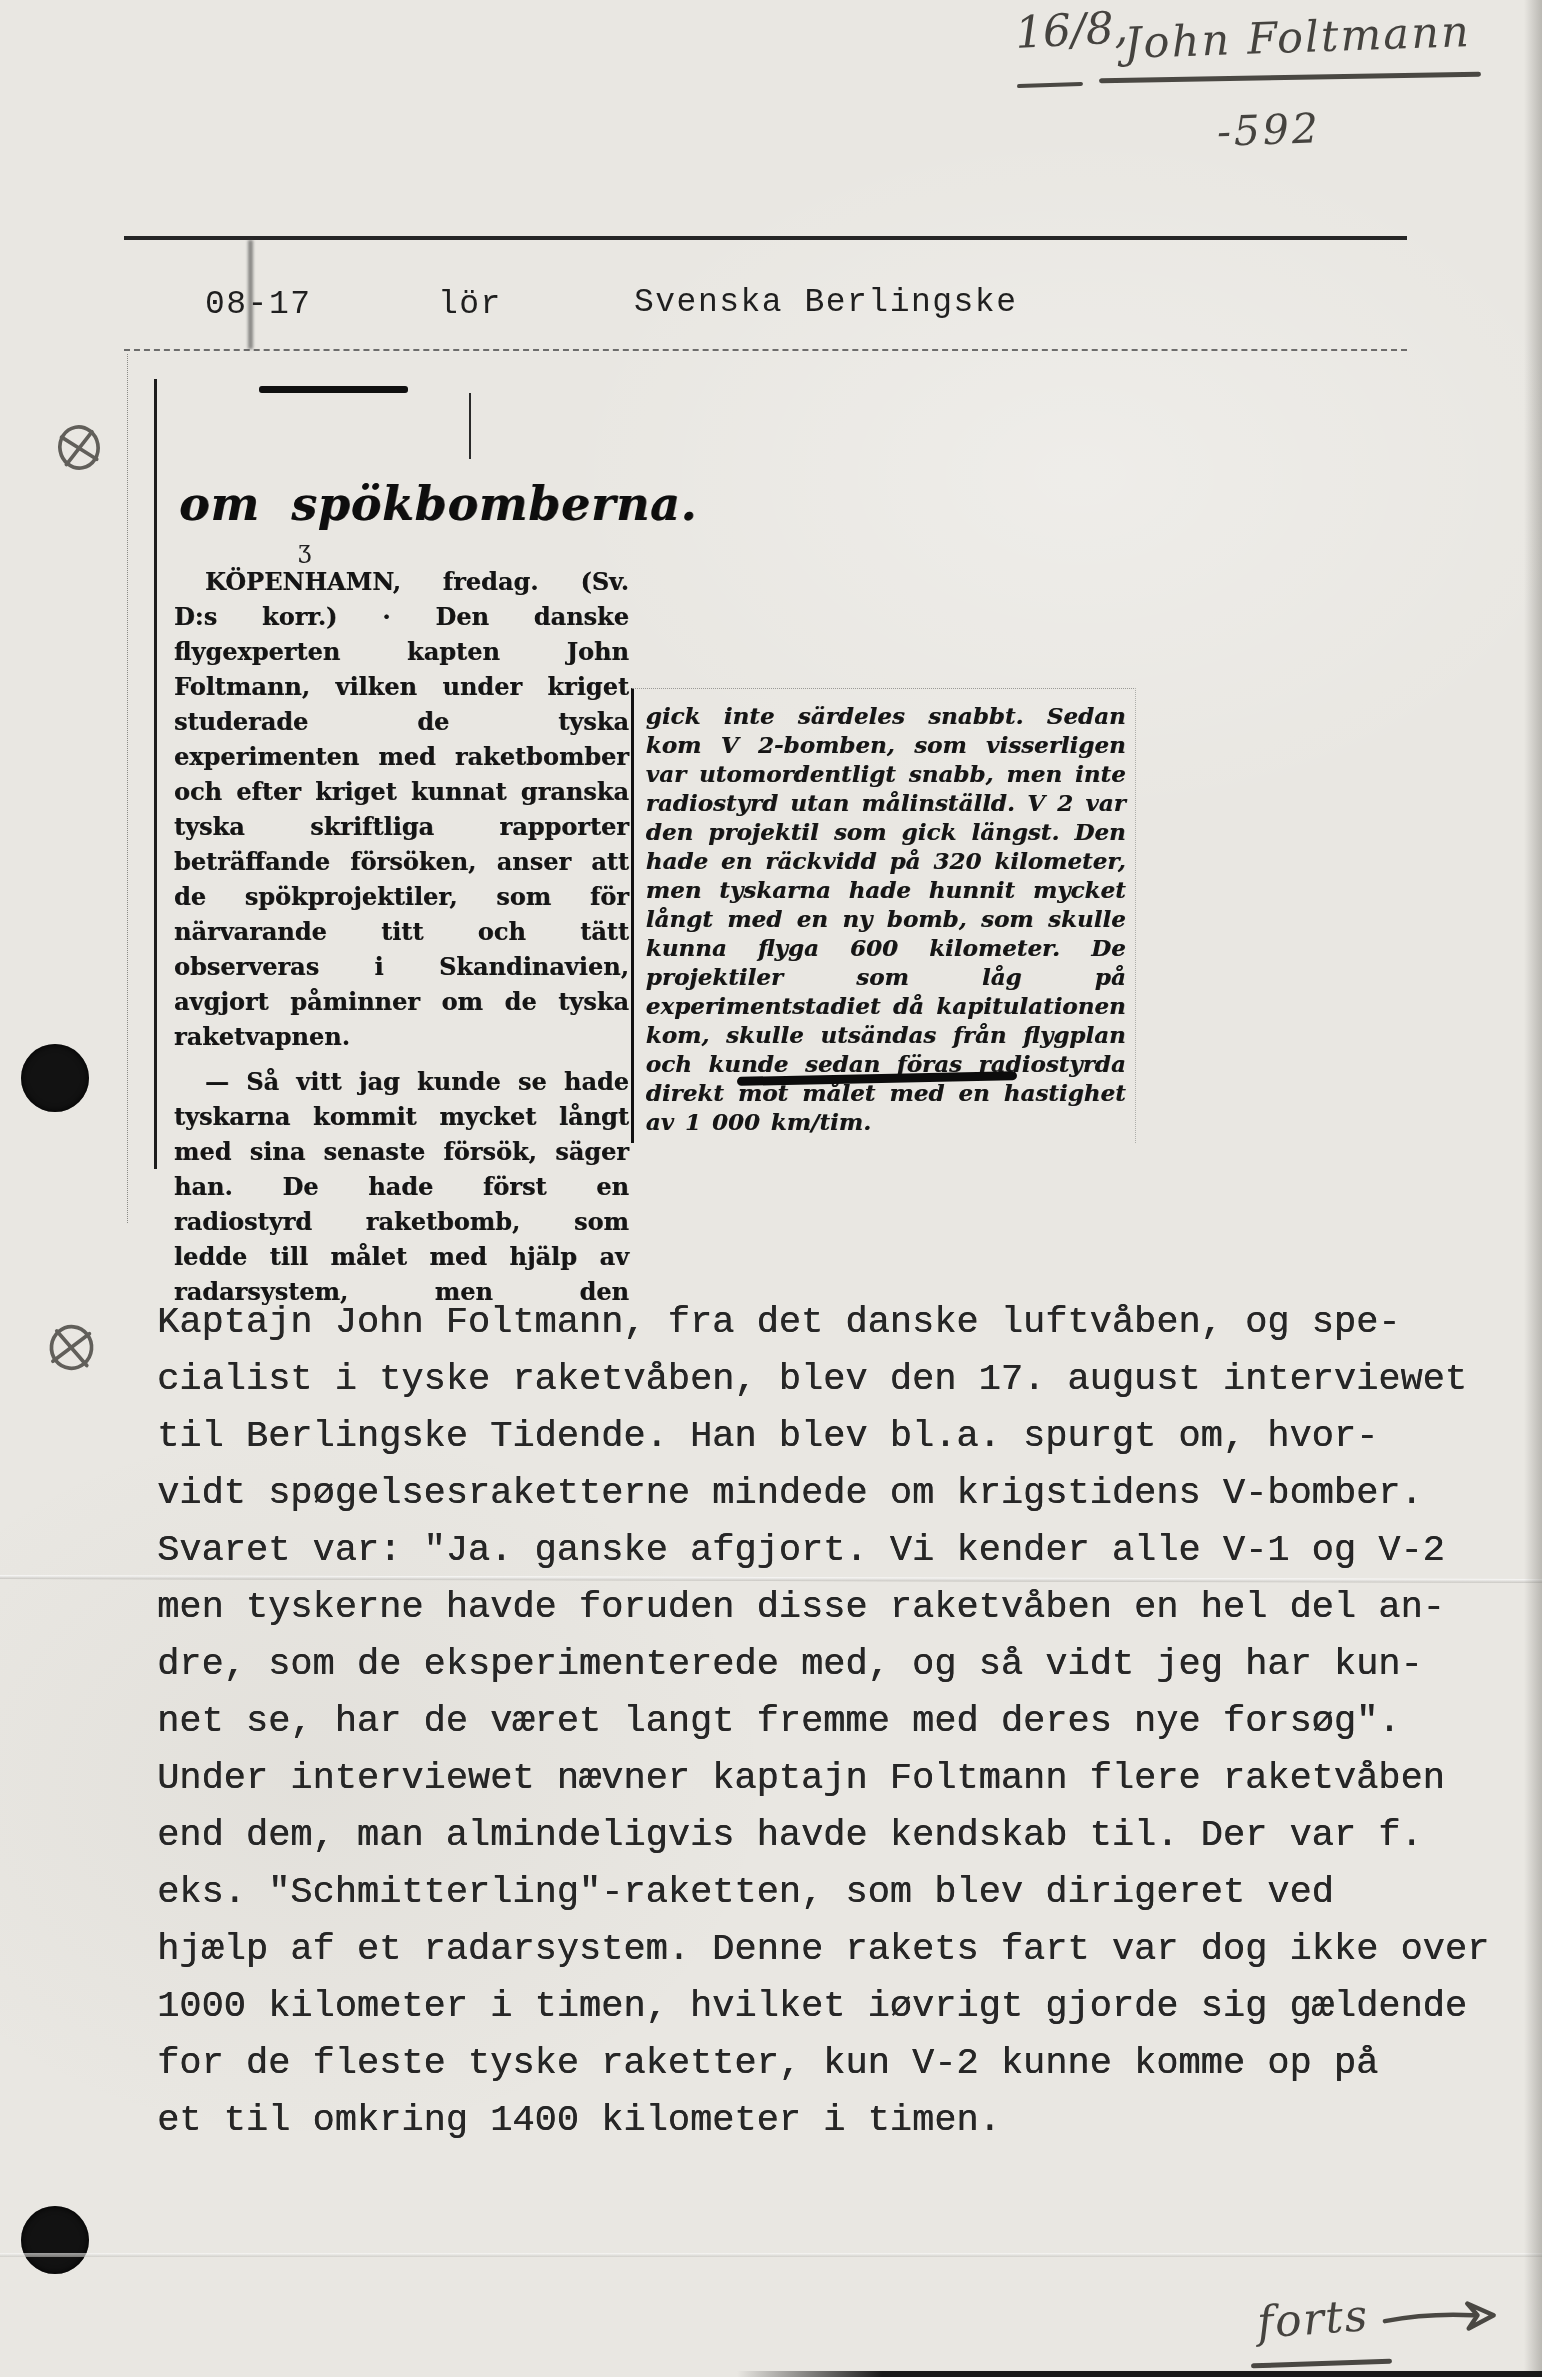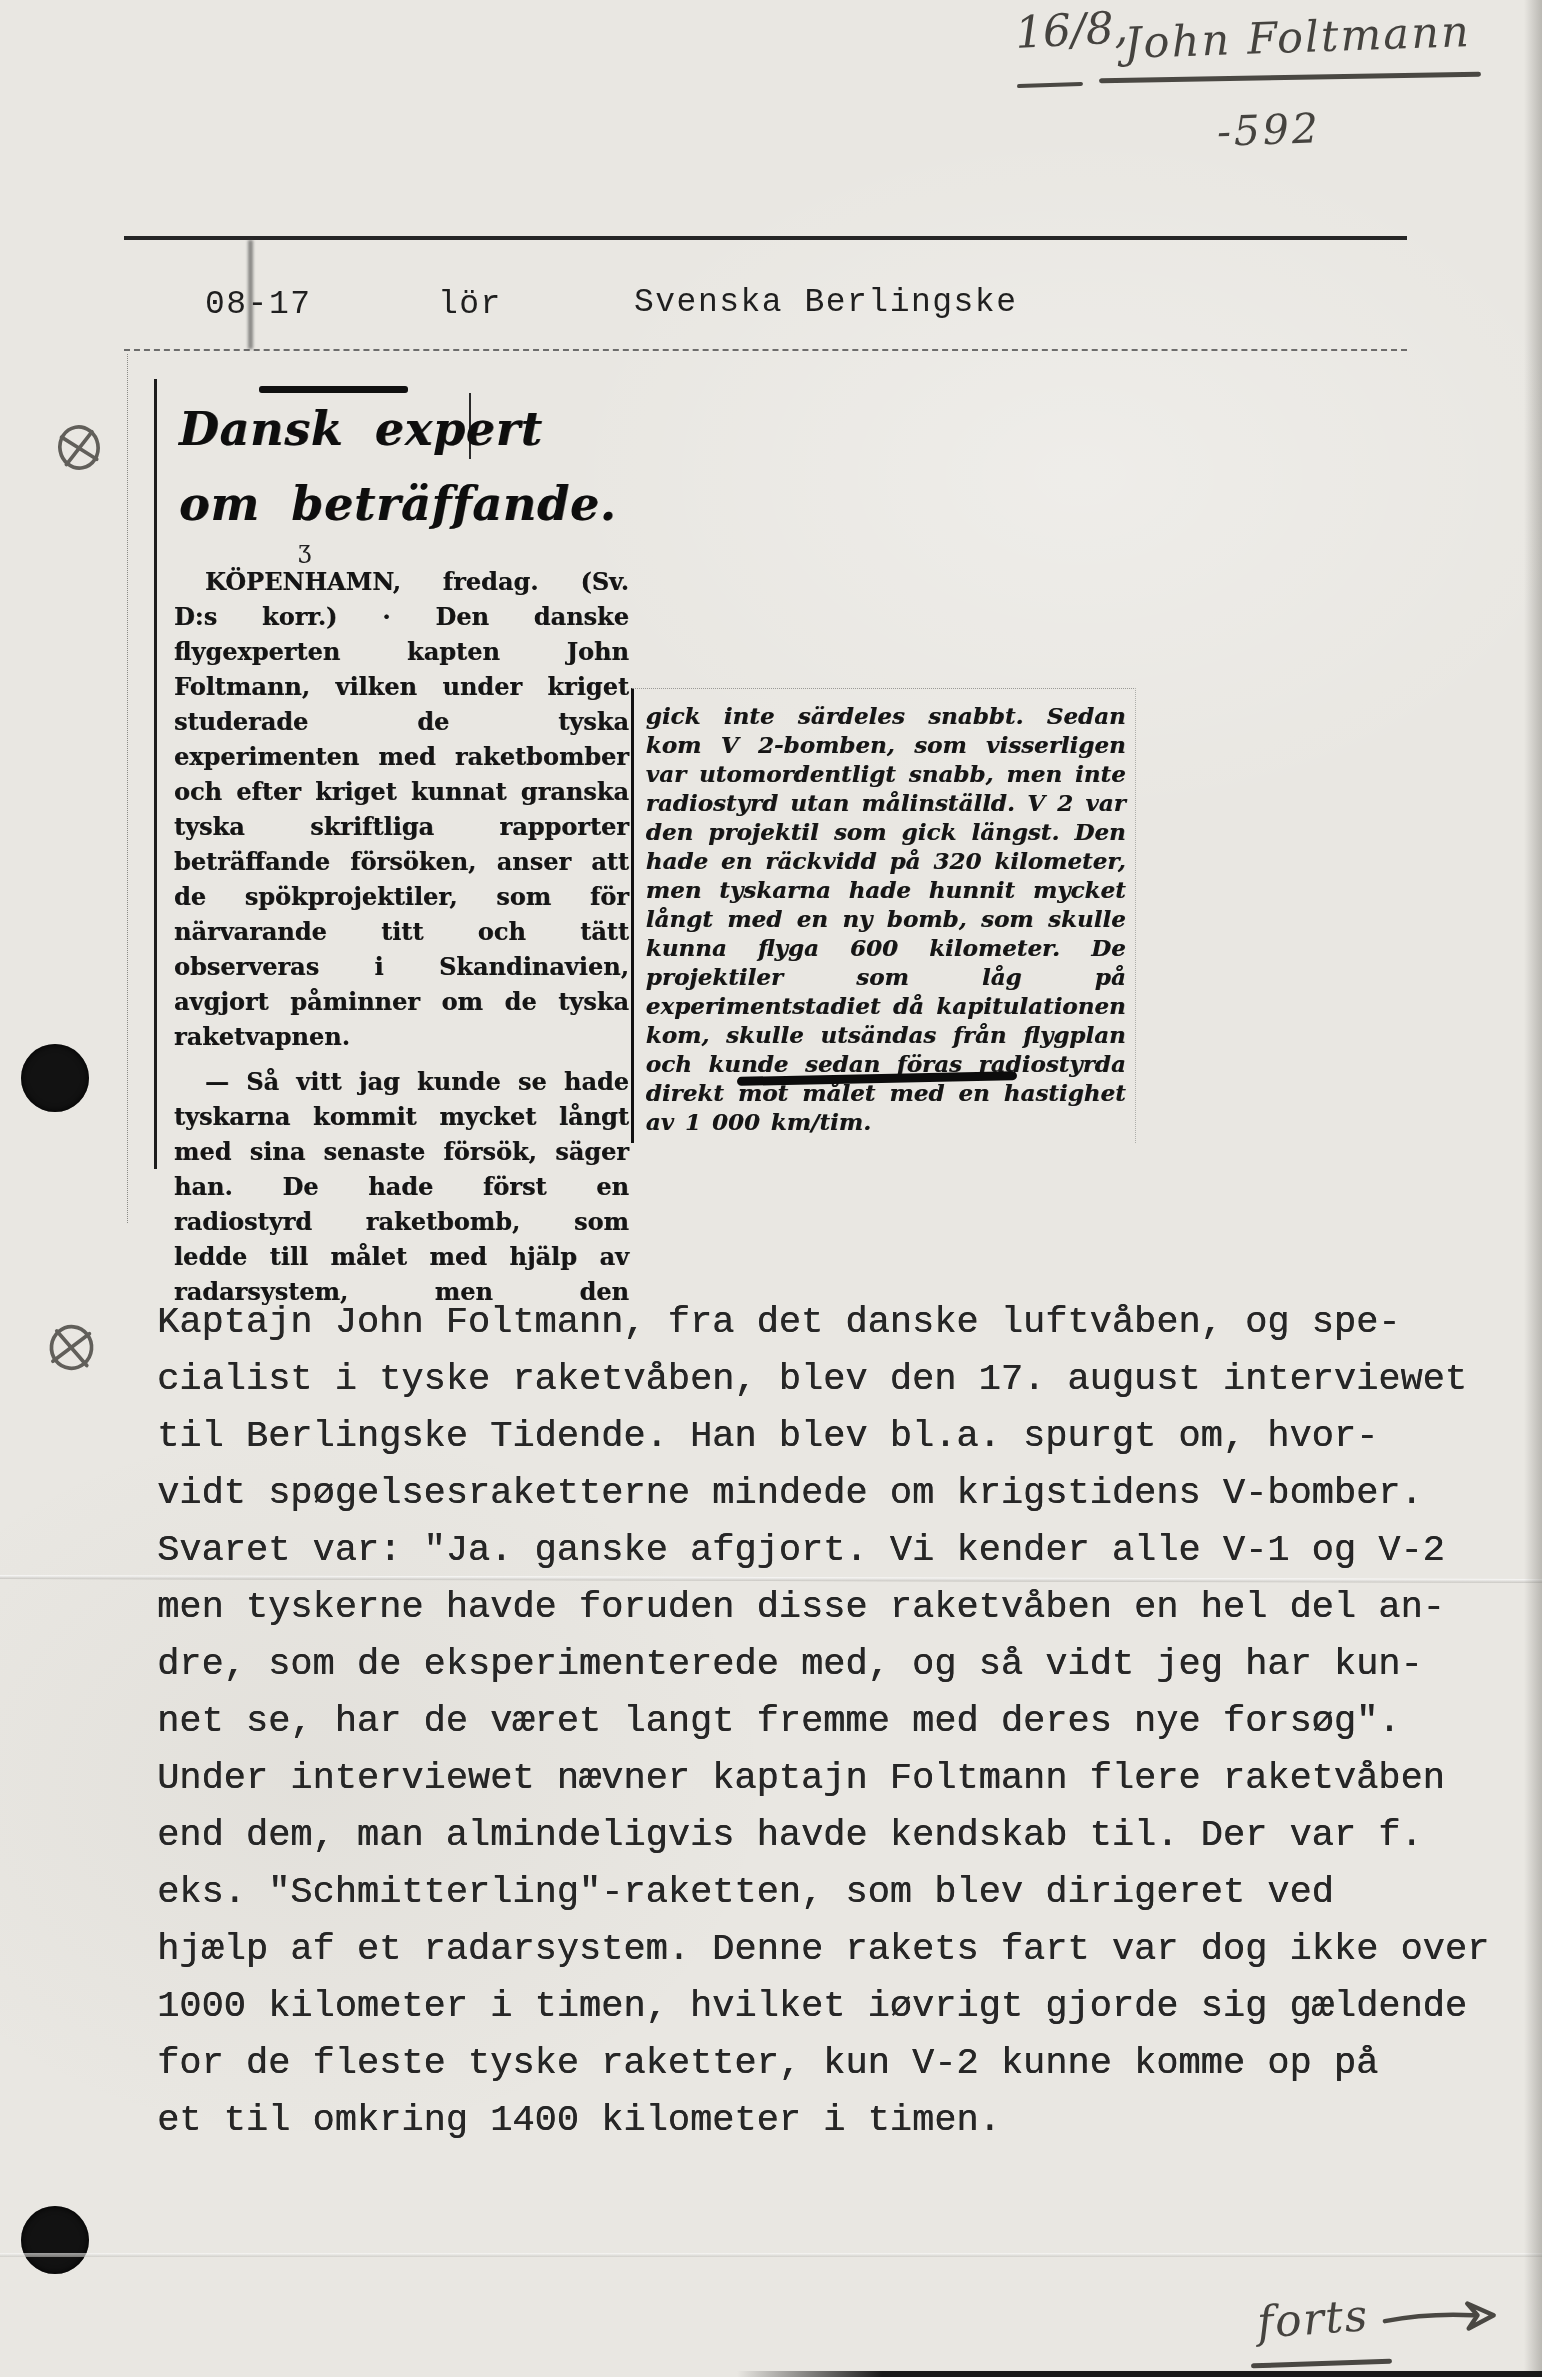--- a/index.html
+++ b/index.html
@@ -117,22 +117,21 @@
   <div class="abs smudge"></div>
   <div class="abs clip-header h-time">08-17</div>
   <div class="abs clip-header h-day">lör</div>
   <div class="abs clip-header h-source">Svenska Berlingske</div>
   <div class="abs clip-dashline"></div>
   <div class="abs clip-dotleft"></div>
 
   <div class="abs art-vrule"></div>
   <div class="abs headline-rule"></div>
   <div class="abs headline-tick"></div>
-  <div class="abs headline headline1">Dansk expert</div>
-  <div class="abs headline headline2">om beträffande.</div>
+  <div class="abs headline headline2">om spökbomberna.</div>
   <div class="abs artifact">ʒ</div>
 
   <div class="abs news col-left">
     <p>KÖPENHAMN, fredag. (Sv. D:s korr.) · Den danske flygexperten kapten John Foltmann, vilken under kriget studerade de tyska experimenten med raketbomber och efter kriget kunnat granska tyska skriftliga rapporter beträffande försöken, anser att de spökprojektiler, som för närvarande titt och tätt observeras i Skandinavien, avgjort påminner om de tyska raketvapnen.</p>
     <p class="cont">— Så vitt jag kunde se hade tyskarna kommit mycket långt med sina senaste försök, säger han. De hade först en radiostyrd raketbomb, som ledde till målet med hjälp av radarsystem, men den</p>
   </div>
   <div class="abs news col-right-box">
     <p>gick inte särdeles snabbt. Sedan kom V 2-bomben, som visserligen var utomordentligt snabb, men inte radiostyrd utan målinställd. V 2 var den projektil som gick längst. Den hade en räckvidd på 320 kilometer, men tyskarna hade hunnit mycket långt med en ny bomb, som skulle kunna flyga 600 kilometer. De projektiler som låg på experimentstadiet då kapitulationen kom, skulle utsändas från flygplan och kunde sedan föras radiostyrda direkt mot målet med en hastighet av 1 000 km/tim.</p>
   </div>
   <div class="abs right-rule"></div>

